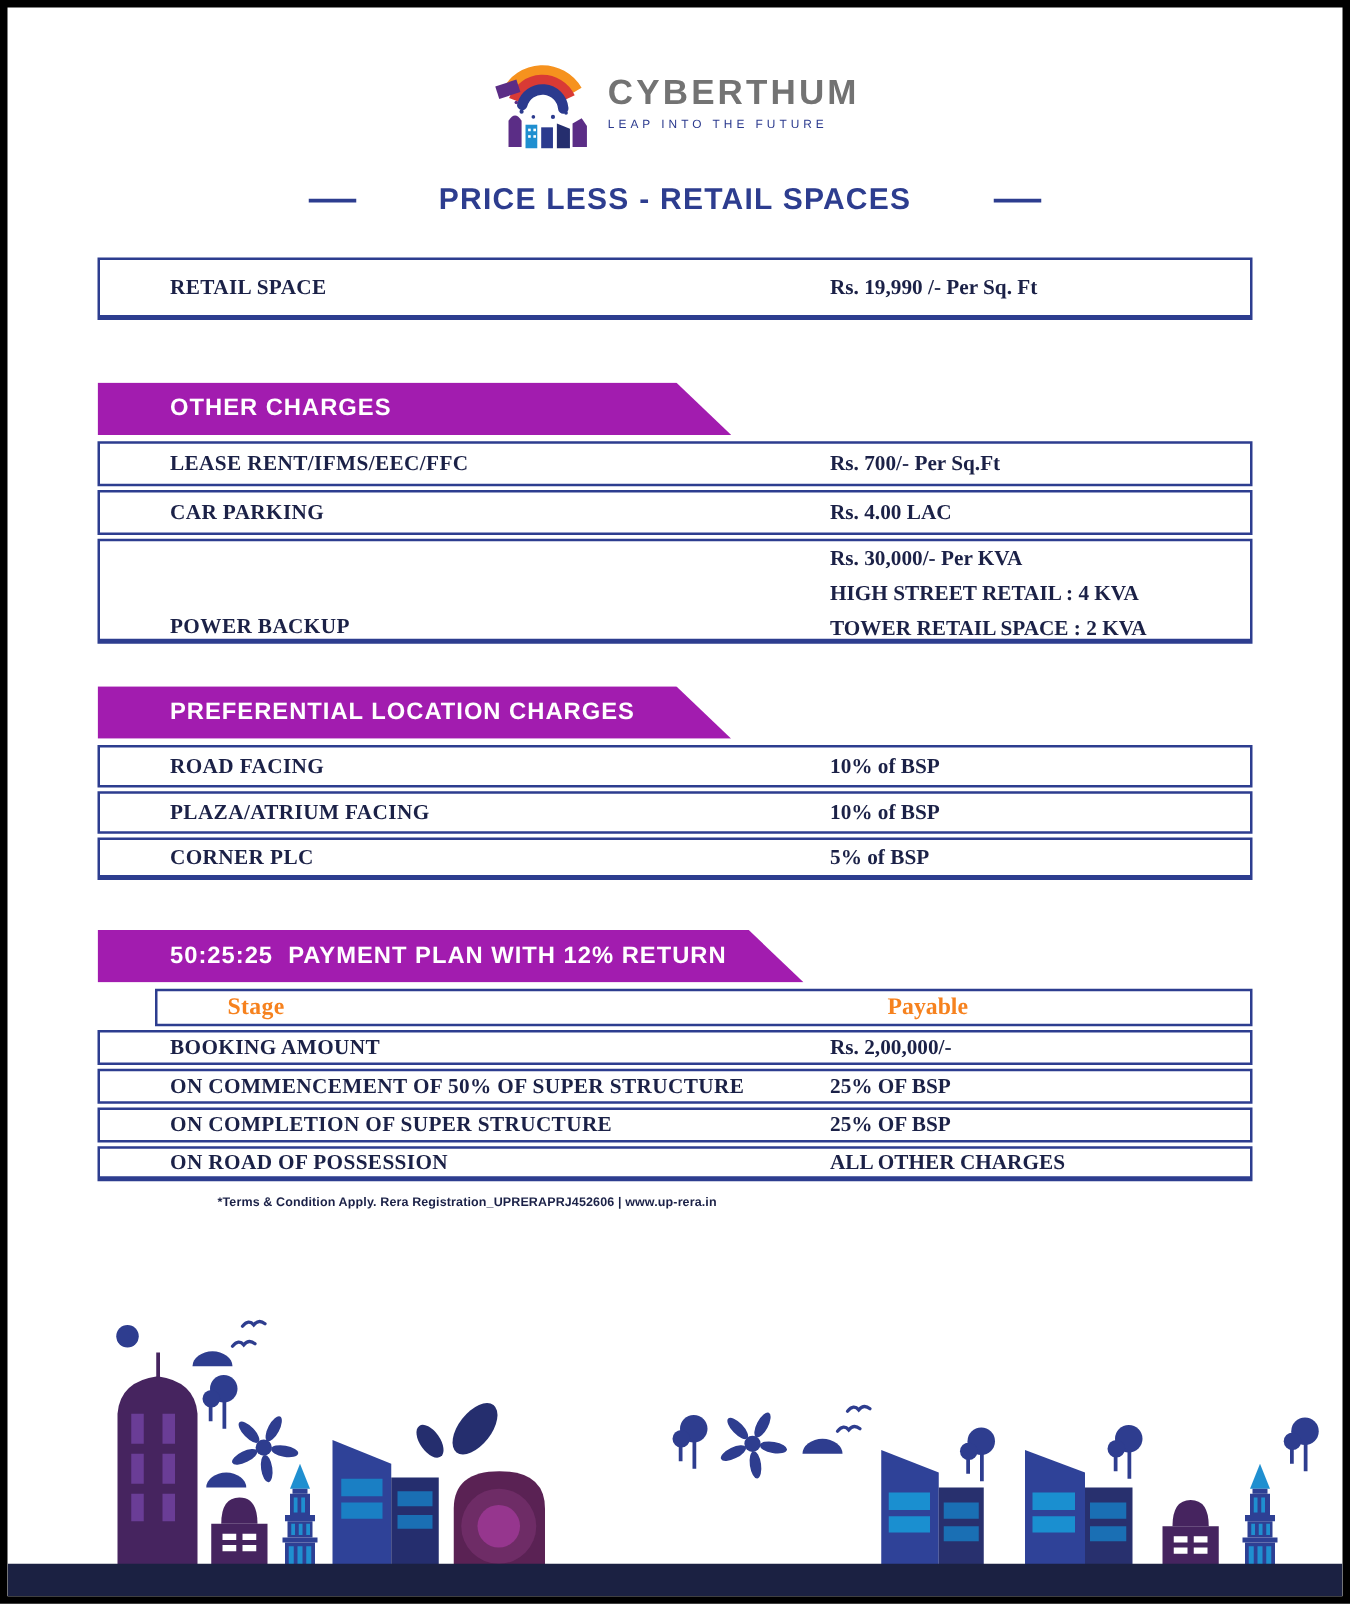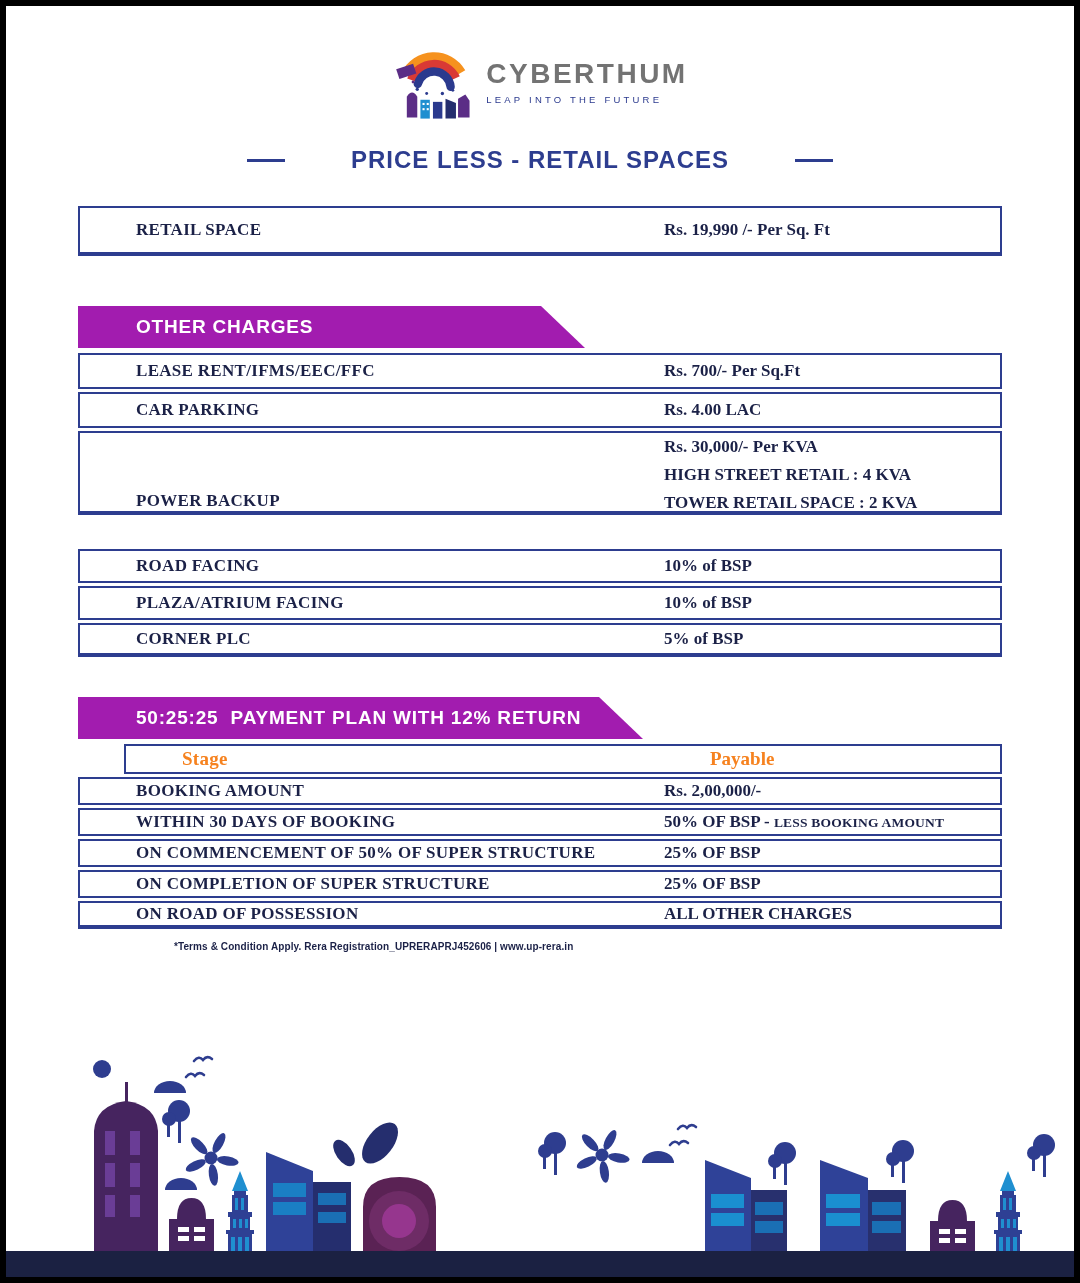--- a/index.html
+++ b/index.html
@@ -156,20 +156,21 @@
           <span class="value">
             <div>Rs. 30,000/- Per KVA</div>
             <div>HIGH STREET RETAIL : 4 KVA</div>
             <div>TOWER RETAIL SPACE : 2 KVA</div>
           </span>
         </div>
       </div>
     </div>
 
     <div class="section-plc">
+      <div class="banner banner-plc">PREFERENTIAL LOCATION CHARGES</div>
       <div class="tbl">
         <div class="row h34">
           <span class="label">ROAD FACING</span>
           <span class="value">10% of BSP</span>
         </div>
         <div class="row h34">
           <span class="label">PLAZA/ATRIUM FACING</span>
           <span class="value">10% of BSP</span>
         </div>
         <div class="row h34 thick">
@@ -182,24 +183,20 @@
     <div class="section-pay">
       <div class="banner banner-pay">50:25:25  PAYMENT PLAN WITH 12% RETURN</div>
       <div class="tbl">
         <div class="row h30">
           <span class="label col-head">Stage</span>
           <span class="value col-head">Payable</span>
         </div>
         <div class="row h28">
           <span class="label">BOOKING AMOUNT</span>
           <span class="value">Rs. 2,00,000/-</span>
-        </div>
-        <div class="row h28">
-          <span class="label">WITHIN 30 DAYS OF BOOKING</span>
-          <span class="value"><span>50% OF BSP - </span><span class="value-small">LESS BOOKING AMOUNT</span></span>
         </div>
         <div class="row h28">
           <span class="label">ON COMMENCEMENT OF 50% OF SUPER STRUCTURE</span>
           <span class="value">25% OF BSP</span>
         </div>
         <div class="row h28">
           <span class="label">ON COMPLETION OF SUPER STRUCTURE</span>
           <span class="value">25% OF BSP</span>
         </div>
         <div class="row h28 thick">

